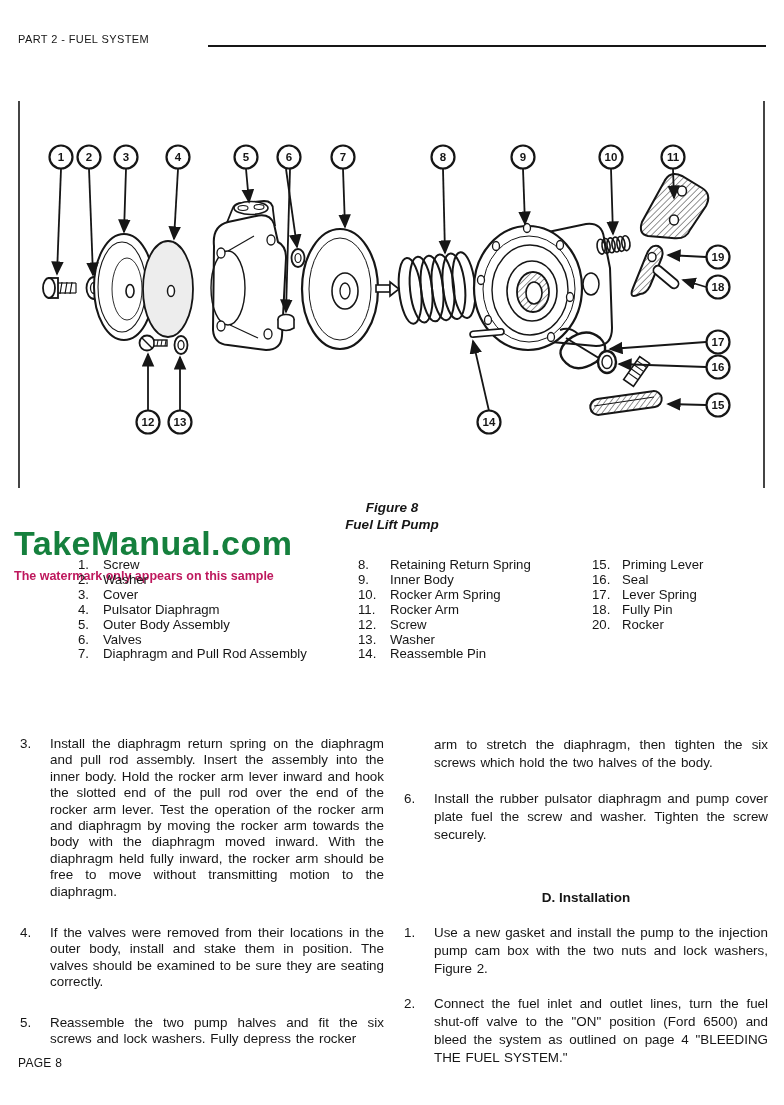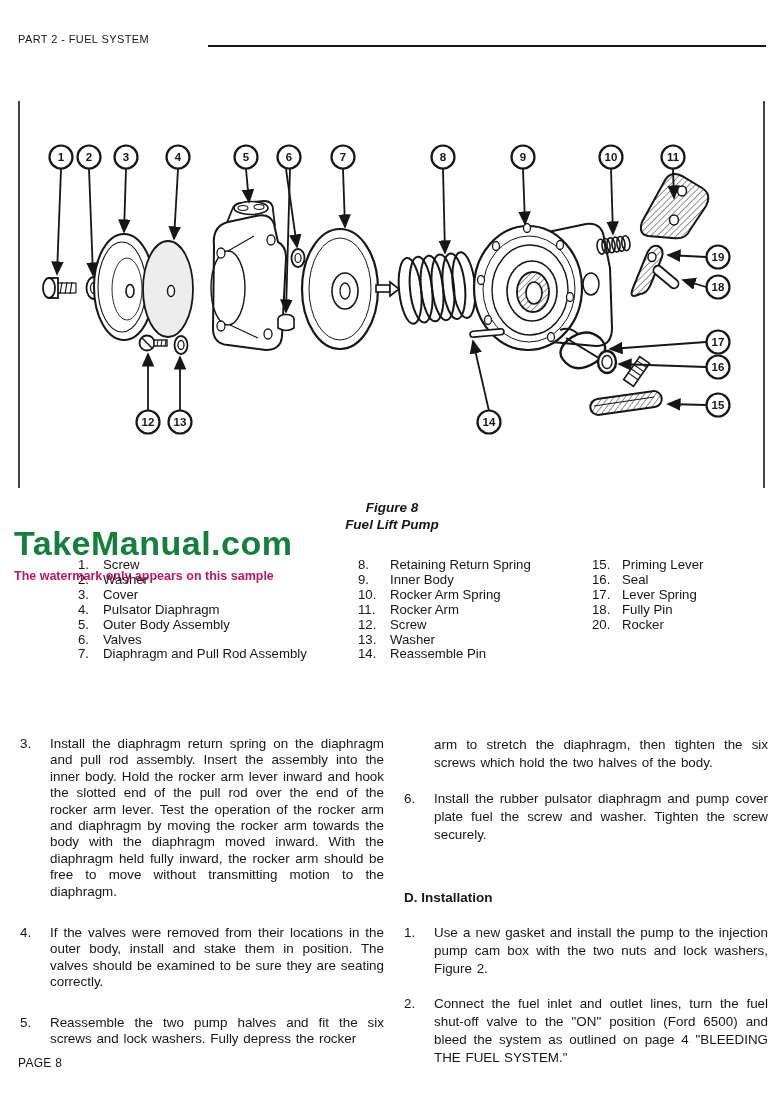--- a/index.html
+++ b/index.html
@@ -28,21 +28,21 @@
   .c1 .plnum{width:25px;}
   .c2 .plnum{width:32px;}
   .c3 .plnum{width:30px;}
   
   .col-left{position:absolute;left:20px;top:736px;width:364px;font-size:13.4px;line-height:16.4px;}
   .col-right{position:absolute;left:404px;top:736px;width:364px;font-size:13.4px;line-height:18px;}
   .item{display:flex;}
   .inum{flex:none;width:30px;}
   .itext{flex:1;text-align:justify;word-spacing:1px;}
   .mt25{margin-top:25px;} .mt24{margin-top:24px;} .mt18{margin-top:18px;}
-  .mt45{margin-top:45px;} .mt17{margin-top:17px;}
+  .mt45{margin-top:45px;text-align:center;} .mt17{margin-top:17px;}
   .sec-heading{font-weight:bold;font-size:13.5px;}
   
   .footer{position:absolute;left:18px;top:1056px;font-size:12px;letter-spacing:.3px;}
   
   svg{font-family:"Liberation Sans",sans-serif;}
   svg .part{fill:#fff;stroke:#161616;}
   svg text.cnum{font-size:11.5px;font-weight:bold;fill:#161616;text-anchor:middle;}
 </style>
 </head>
 <body>

